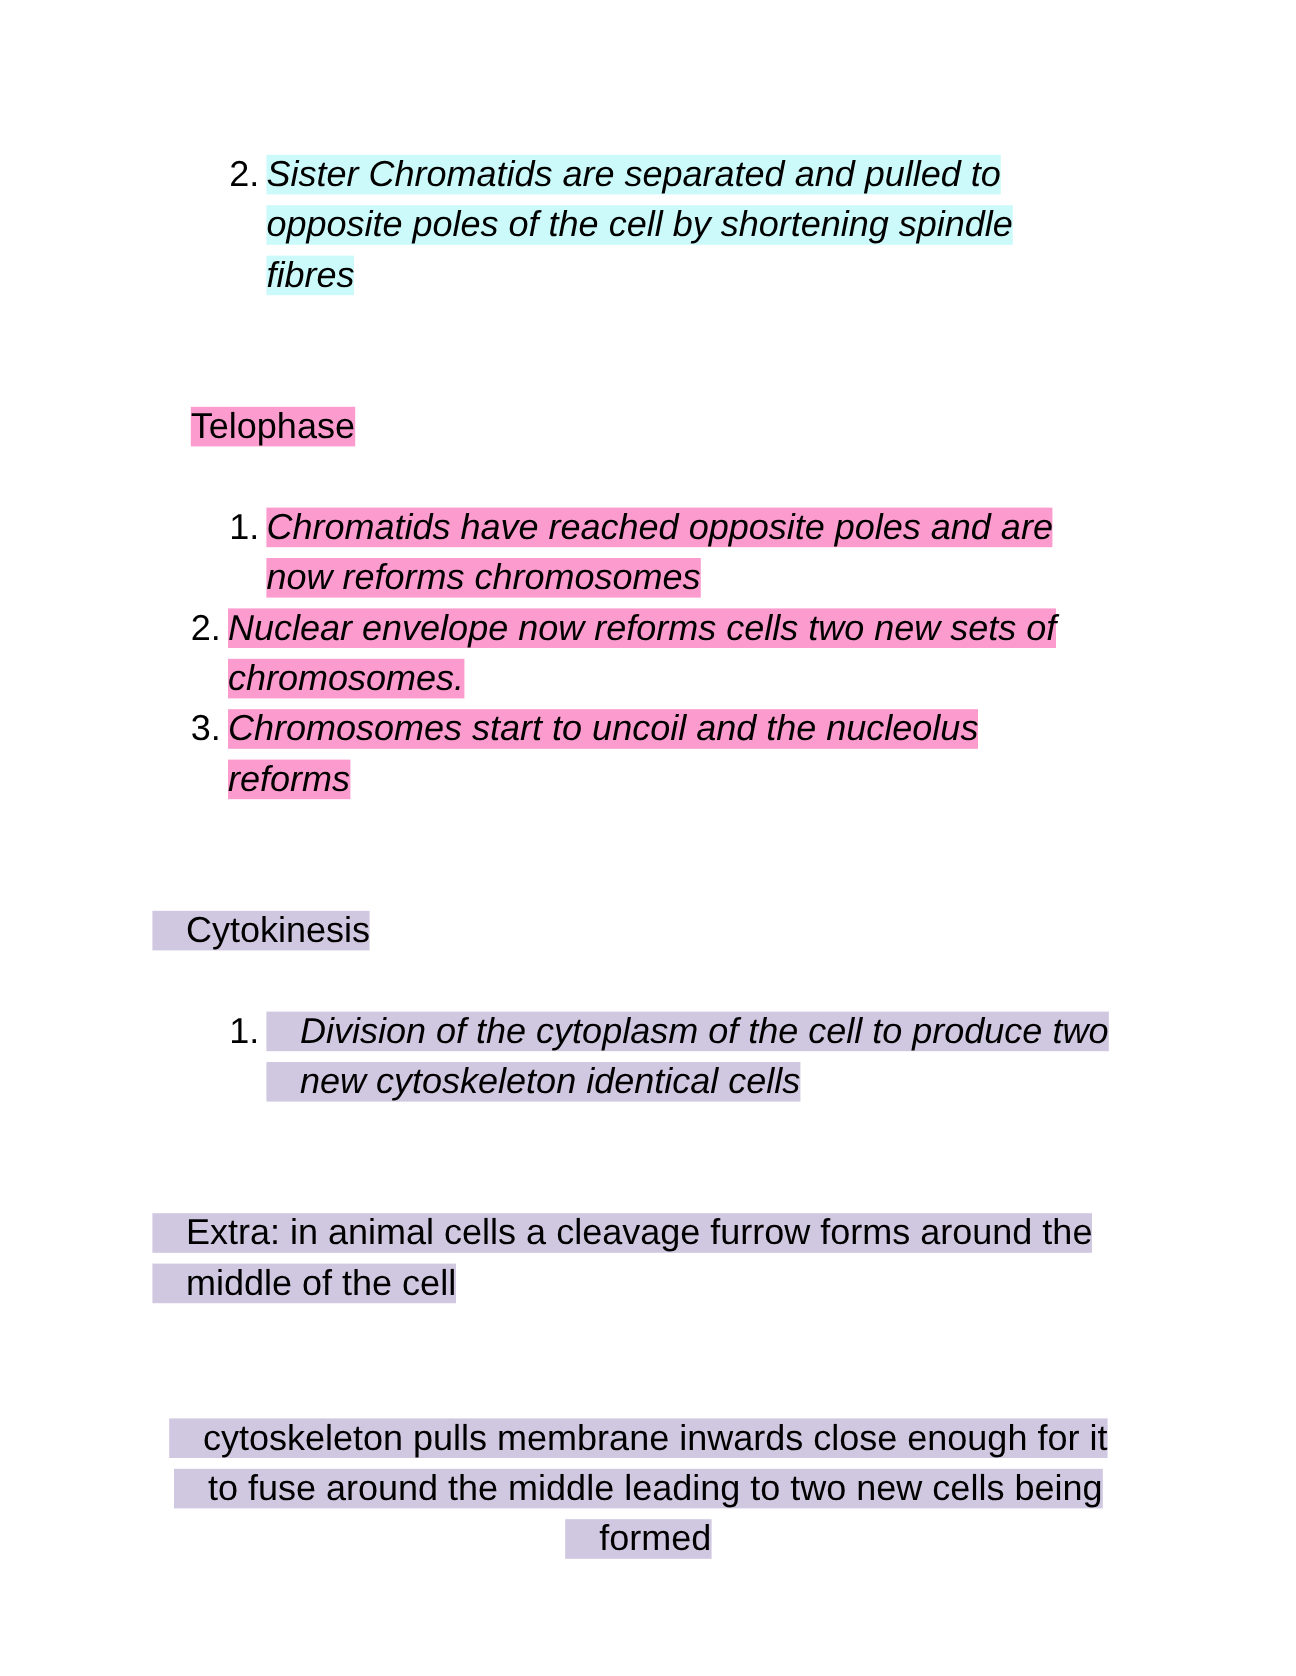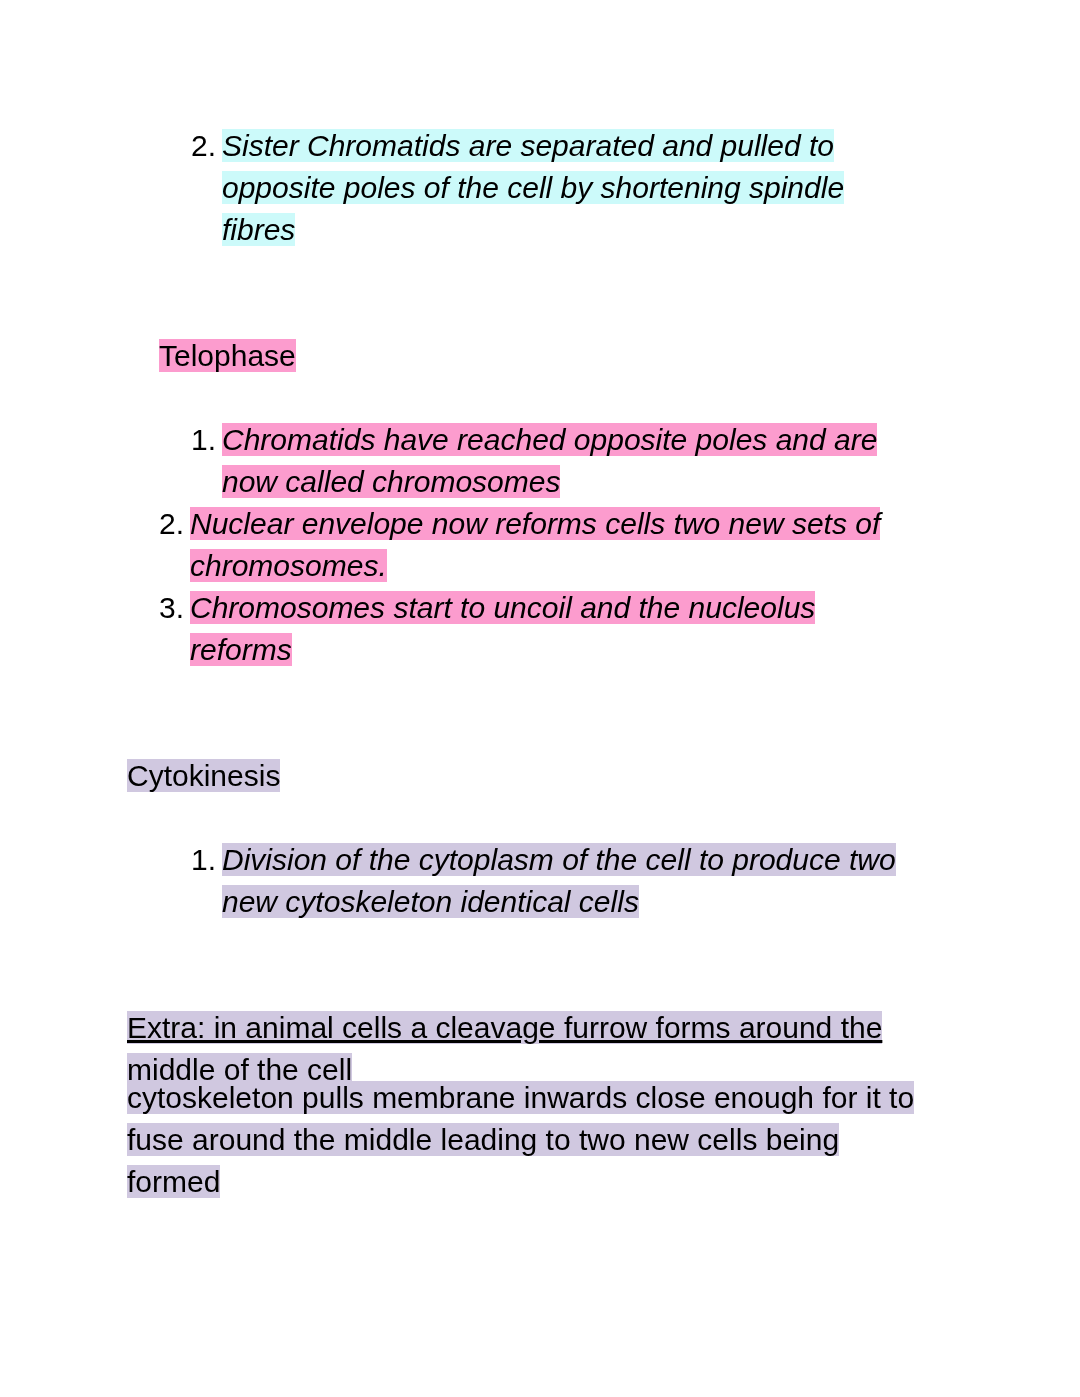--- a/index.html
+++ b/index.html
@@ -17,21 +17,21 @@
       font-size: 30px;
       line-height: 42px;
     }
     .hl {
       padding: 0;
       box-decoration-break: clone;
       -webkit-box-decoration-break: clone;
     }
     .hl-cyan { background: #ccfafa; }
     .hl-pink { background: #fc9cce; }
-    .hl-purple { background: #d0c8e0; }
+    .hl-purple { background: #d0c8e0; padding-left: 28px; }
     .list-item {
       position: absolute;
       display: flex;
     }
     .list-item .num {
       flex: 0 0 auto;
       text-align: right;
       padding-right: 6px;
     }
     .list-item .txt {
@@ -55,21 +55,21 @@
   <span class="num" style="width:31px;">2.</span>
   <span class="txt"><span class="hl hl-cyan">Sister Chromatids are separated and pulled to opposite poles of the cell by shortening spindle fibres</span></span>
 </div>
 
 <div class="heading" style="top:335px;padding-left:32px;">
   <span class="hl hl-pink">Telophase</span>
 </div>
 
 <div class="list-item" style="left:185px; top:419px; width:740px;">
   <span class="num" style="width:31px;">1.</span>
-  <span class="txt"><span class="hl hl-pink">Chromatids have reached opposite poles and are now called chromosomes</span></span>
+  <span class="txt"><span class="hl hl-pink">Chromatids have reached opposite poles and are now reforms chromosomes</span></span>
 </div>
 
 <div class="list-item" style="left:153px; top:503px; width:780px;">
   <span class="num" style="width:31px;">2.</span>
   <span class="txt"><span class="hl hl-pink">Nuclear envelope now reforms cells two new sets of chromosomes.</span></span>
 </div>
 
 <div class="list-item" style="left:153px; top:587px; width:700px;">
   <span class="num" style="width:31px;">3.</span>
   <span class="txt"><span class="hl hl-pink">Chromosomes start to uncoil and the nucleolus reforms</span></span>
@@ -77,19 +77,19 @@
 
 <div class="heading" style="top:755px;">
   <span class="hl hl-purple">Cytokinesis</span>
 </div>
 
 <div class="list-item" style="left:185px; top:839px; width:760px;">
   <span class="num" style="width:31px;">1.</span>
   <span class="txt"><span class="hl hl-purple">Division of the cytoplasm of the cell to produce two new cytoskeleton identical cells</span></span>
 </div>
 
-<div class="para" style="top:1007px; width:810px;text-decoration:underline;">
+<div class="para" style="top:1007px; width:810px;">
   <span class="hl hl-purple">Extra: in animal cells a cleavage furrow forms around the middle of the cell</span>
 </div>
 
-<div class="para" style="top:1077px; width:810px;">
+<div class="para" style="top:1178px; width:810px;text-align:center;">
   <span class="hl hl-purple">cytoskeleton pulls membrane inwards close enough for it to fuse around the middle leading to two new cells being formed</span>
 </div>
 
 </body></html>

